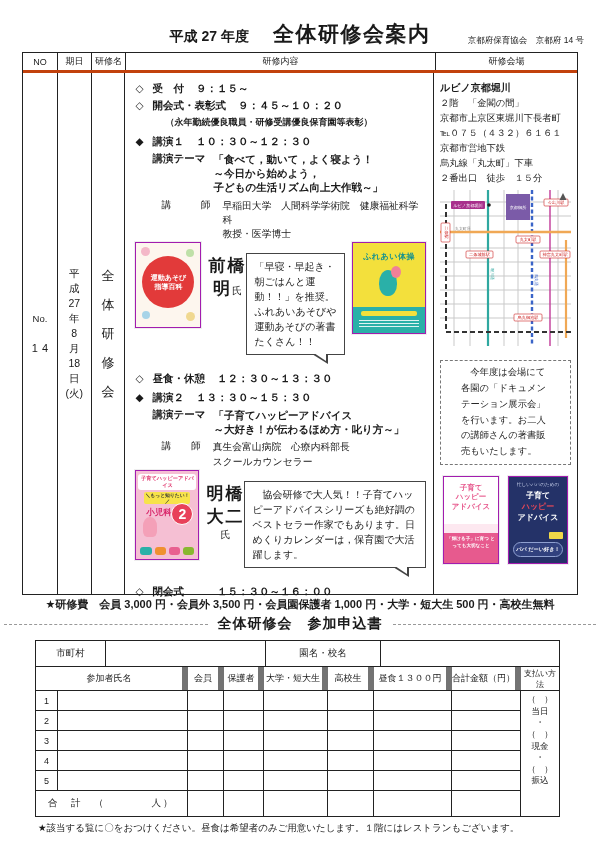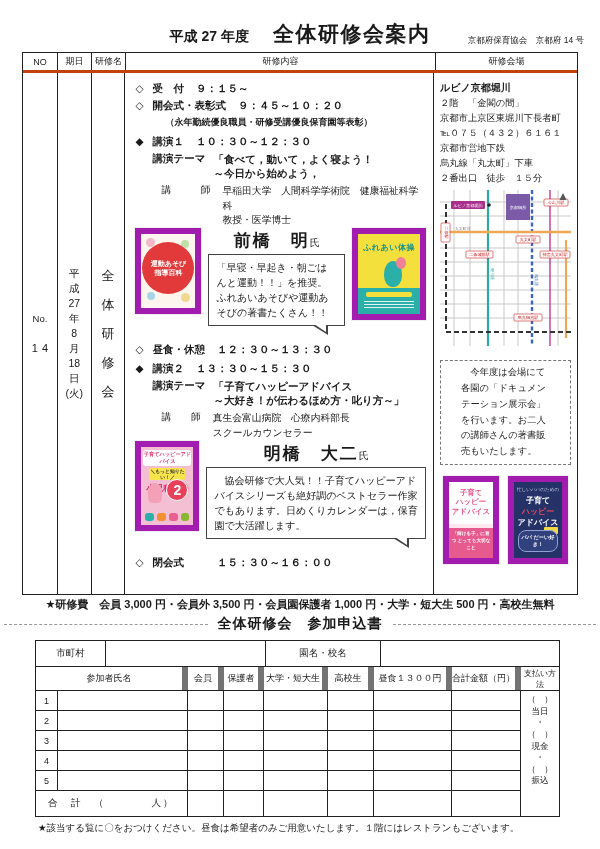--- a/index.html
+++ b/index.html
@@ -41,29 +41,29 @@
   .theme-row{ display:flex; margin:1px 0 3px 17px; font-weight:bold; }
   .theme-label{ margin-right:8px; flex:none; }
   .theme-lines div{ line-height:1.35; }
   .lect-row{ display:flex; margin:4px 0 1px 26px; font-size:9.8px; }
   .lect-label{ margin-right:12px; flex:none; white-space:pre; }
   .lect-lines div{ line-height:1.45; }
   .name-row{ text-align:center; margin:1px 0 2px; }
   .lect-name{ font-size:17px; font-weight:bold; letter-spacing:2px; }
   .honorific{ font-size:10px; }
   .media-row{ display:flex; align-items:flex-start; gap:7px; margin:1px 0 7px; }
-  .mid{ flex:1; display:flex; flex-direction:column; min-width:0; }
+  .mid{ flex:1; display:flex; flex-direction:row; min-width:0;margin-top:11px; }
   .bubble{ position:relative; border:1.5px solid #444; padding:5px 7px; font-size:10px; line-height:1.5; background:#fff; margin-bottom:10px; }
   .bubble::after{ content:""; position:absolute; right:16px; bottom:-10px; width:0; height:0;
     border-left:16px solid transparent; border-top:10px solid #444; }
   .bubble::before{ content:""; position:absolute; right:18px; bottom:-7px; width:0; height:0; z-index:1;
     border-left:12px solid transparent; border-top:8px solid #fff; }
 
   
-  .book{ flex:none; border:6px solid #a21caf; box-shadow:0 0 0 1px #eee; overflow:hidden; position:relative; }
+  .book{ flex:none; border:1px solid #a21caf; box-shadow:0 0 0 1px #eee; overflow:hidden; position:relative; }
   .book1{ width:66px; height:86px; background:#fdf6ee; }
   .b1-dot{ position:absolute; border-radius:50%; }
   .d1{ width:9px; height:9px; background:#f4b8c8; top:4px; left:5px; }
   .d2{ width:8px; height:8px; background:#bfe0a8; top:6px; right:6px; }
   .d3{ width:8px; height:8px; background:#a8d4e8; bottom:8px; left:6px; }
   .d4{ width:9px; height:9px; background:#f0d890; bottom:6px; right:5px; }
   .b1-circle{ position:absolute; left:50%; top:46%; transform:translate(-50%,-50%);
     width:52px; height:52px; border-radius:50%; background:#e23a3a; color:#fff;
     display:flex; flex-direction:column; align-items:center; justify-content:center;
     font-size:7px; font-weight:bold; line-height:1.3; text-align:center; }
@@ -206,20 +206,21 @@
         <div class="pline" style="margin-top:6px;">
           <span class="marker">◆</span>
           <span class="plabel">講演１</span>
           <span class="ptime">１０：３０～１２：３０</span>
         </div>
         <div class="theme-row">
           <span class="theme-label">講演テーマ</span>
           <div class="theme-lines">
             <div>「食べて，動いて，よく寝よう！</div>
             <div>～今日から始めよう，</div>
+            <div>子どもの生活リズム向上大作戦～」</div>
           </div>
         </div>
         <div class="lect-row">
           <span class="lect-label">講　　　師</span>
           <div class="lect-lines">
             <div>早稲田大学　人間科学学術院　健康福祉科学科</div>
             <div>教授・医学博士</div>
           </div>
         </div>
 

